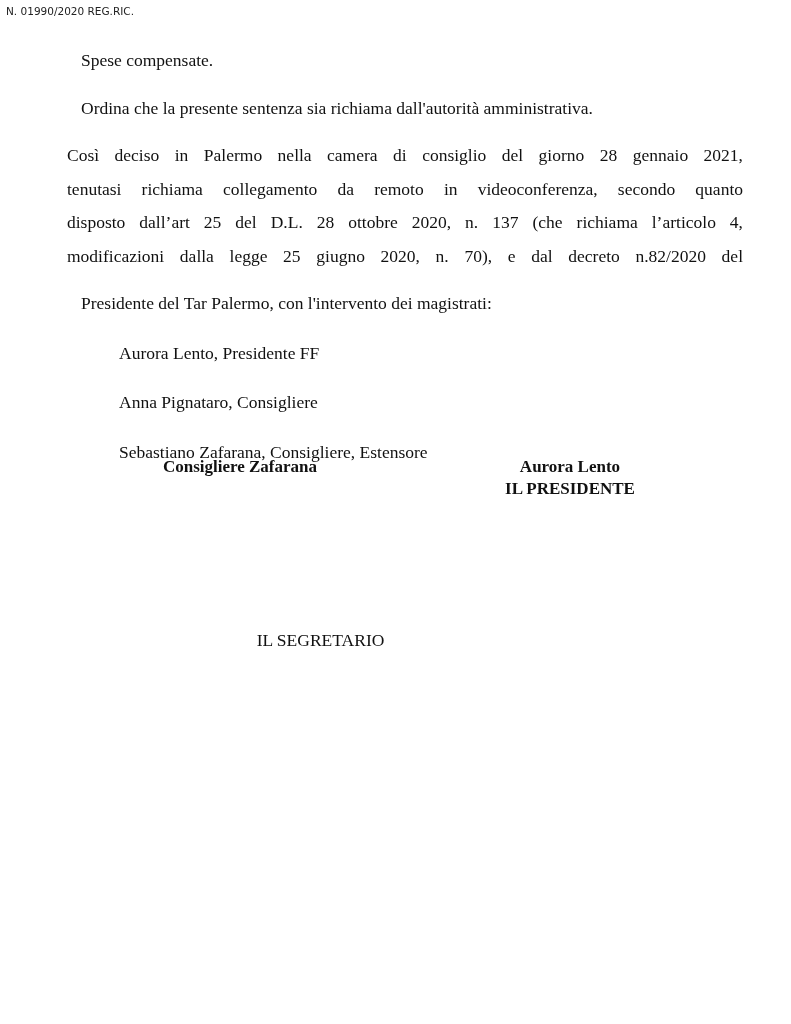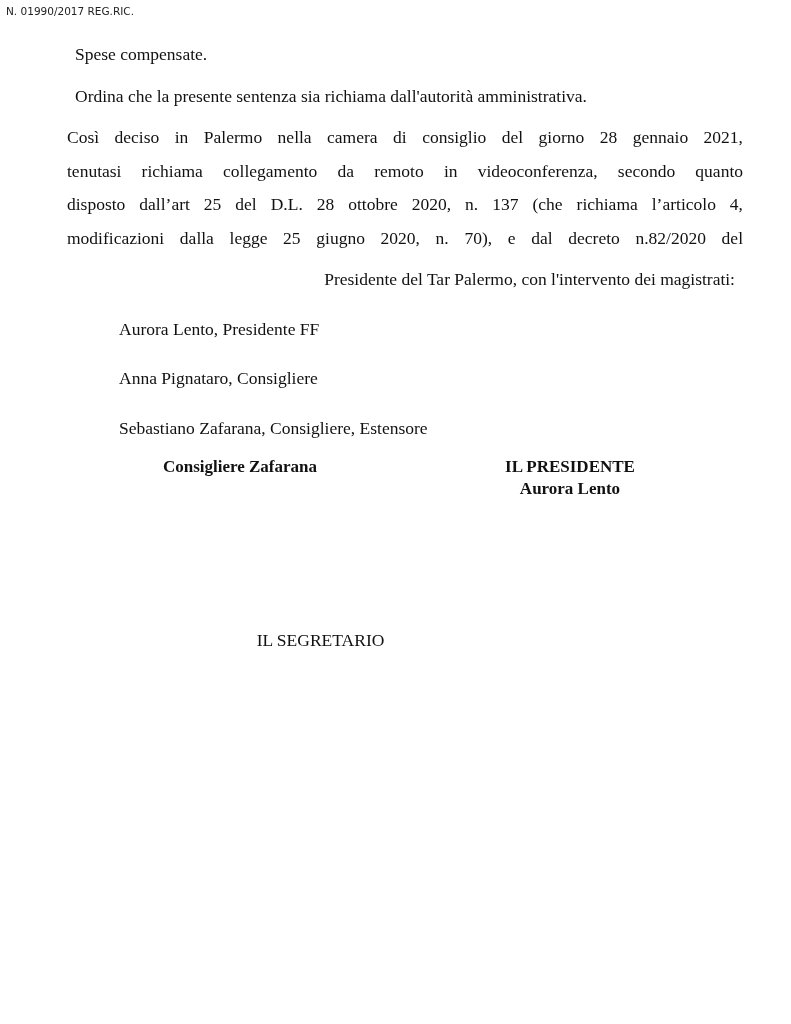--- a/index.html
+++ b/index.html
@@ -5,39 +5,39 @@
   html, body { margin: 0; padding: 0; background: #ffffff; }
   body { width: 791px; height: 1024px; position: relative; overflow: hidden; color: #111; }
   .header-ref {
     position: absolute; left: 6px; top: 5px;
     font-family: "DejaVu Sans", sans-serif; font-size: 10.5px; color: #222;
   }
   .body-text {
     position: absolute; left: 67px; top: 30px; width: 676px;
     font-family: "Liberation Serif", serif; font-size: 17.5px; line-height: 33.5px;
   }
-  .para { margin: 8px; text-align: justify; }
-  .para.last-left { text-align: right; }
+  .para { margin: 14px; text-align: justify; }
+  .para.last-left { text-align: left; }
   .justified { text-align: justify; text-align-last: justify; }
   .judge { margin: 16px; padding-left: 36px; line-height: 33.5px; }
   .sig-block {
     position: absolute; top: 456px; width: 260px; text-align: center;
     font-family: "Liberation Serif", serif; font-weight: bold; font-size: 17px; line-height: 22px;
   }
   .sig-left { left: 110px; }
   .sig-right { left: 440px; }
   .secretary {
     position: absolute; top: 630px; left: 0; width: 641px; text-align: center;
     font-family: "Liberation Serif", serif; font-size: 17.5px;
   }
 </style>
 </head>
 <body>
 
-<div class="header-ref">N. 01990/2017 REG.RIC.</div>
+<div class="header-ref">N. 01990/2020 REG.RIC.</div>
 
 <div class="body-text">
   <p class="para">Spese compensate.</p>
   <p class="para">Ordina che la presente sentenza sia richiama dall'autorità amministrativa.</p>
   <div>
     <div class="justified">Così deciso in Palermo nella camera di consiglio del giorno 28 gennaio 2021,</div>
     <div class="justified">tenutasi richiama collegamento da remoto in videoconferenza, secondo quanto</div>
     <div class="justified">disposto dall’art 25 del D.L. 28 ottobre 2020, n. 137 (che richiama l’articolo 4,</div>
     <div class="justified">modificazioni dalla legge 25 giugno 2020, n. 70), e dal decreto n.82/2020 del</div>
     <div class="para last-left">Presidente del Tar Palermo, con l'intervento dei magistrati:</div>
@@ -47,17 +47,17 @@
     <p class="judge">Anna Pignataro, Consigliere</p>
     <p class="judge">Sebastiano Zafarana, Consigliere, Estensore</p>
   </div>
 </div>
 
 <div class="sig-block sig-left">
   <div>Consigliere Zafarana</div>
 </div>
 
 <div class="sig-block sig-right">
+  <div>Aurora Lento</div>
   <div>IL PRESIDENTE</div>
-  <div>Aurora Lento</div>
 </div>
 
 <div class="secretary">IL SEGRETARIO</div>
 
 </body></html>

